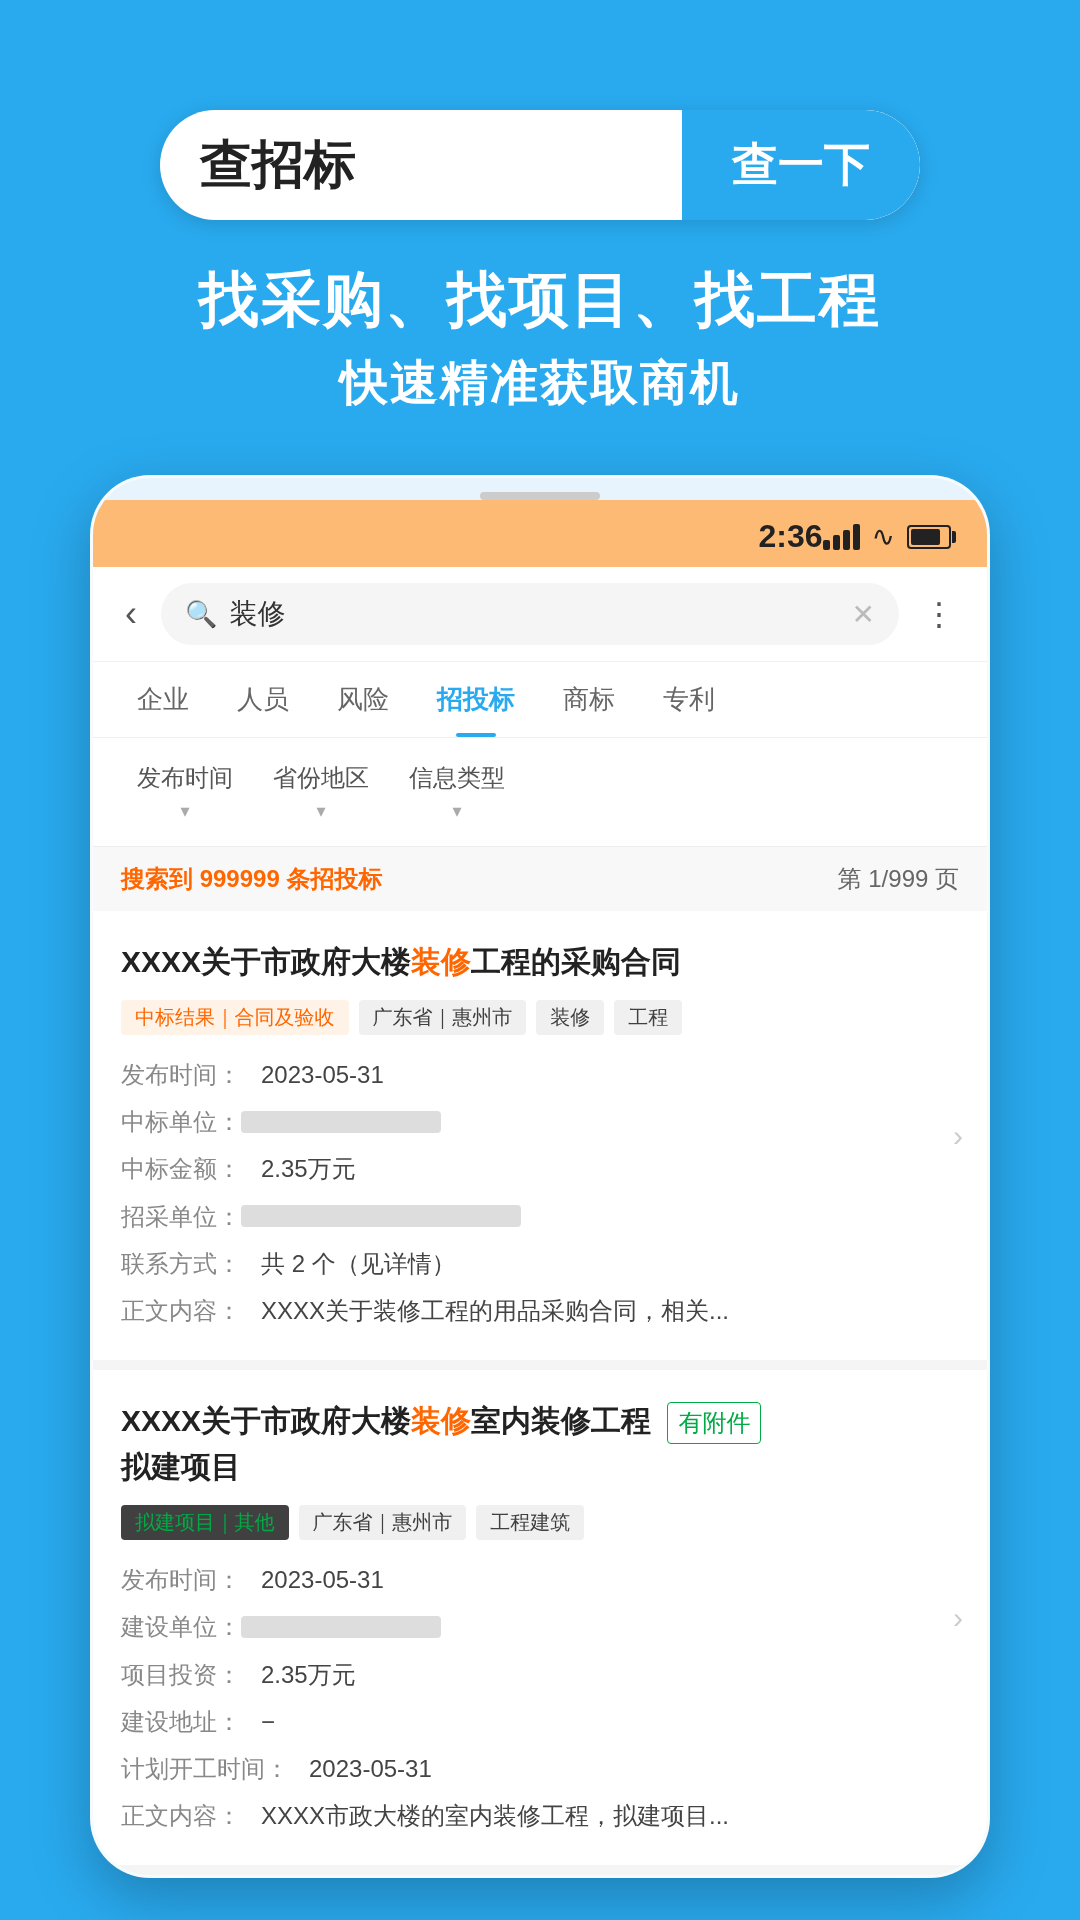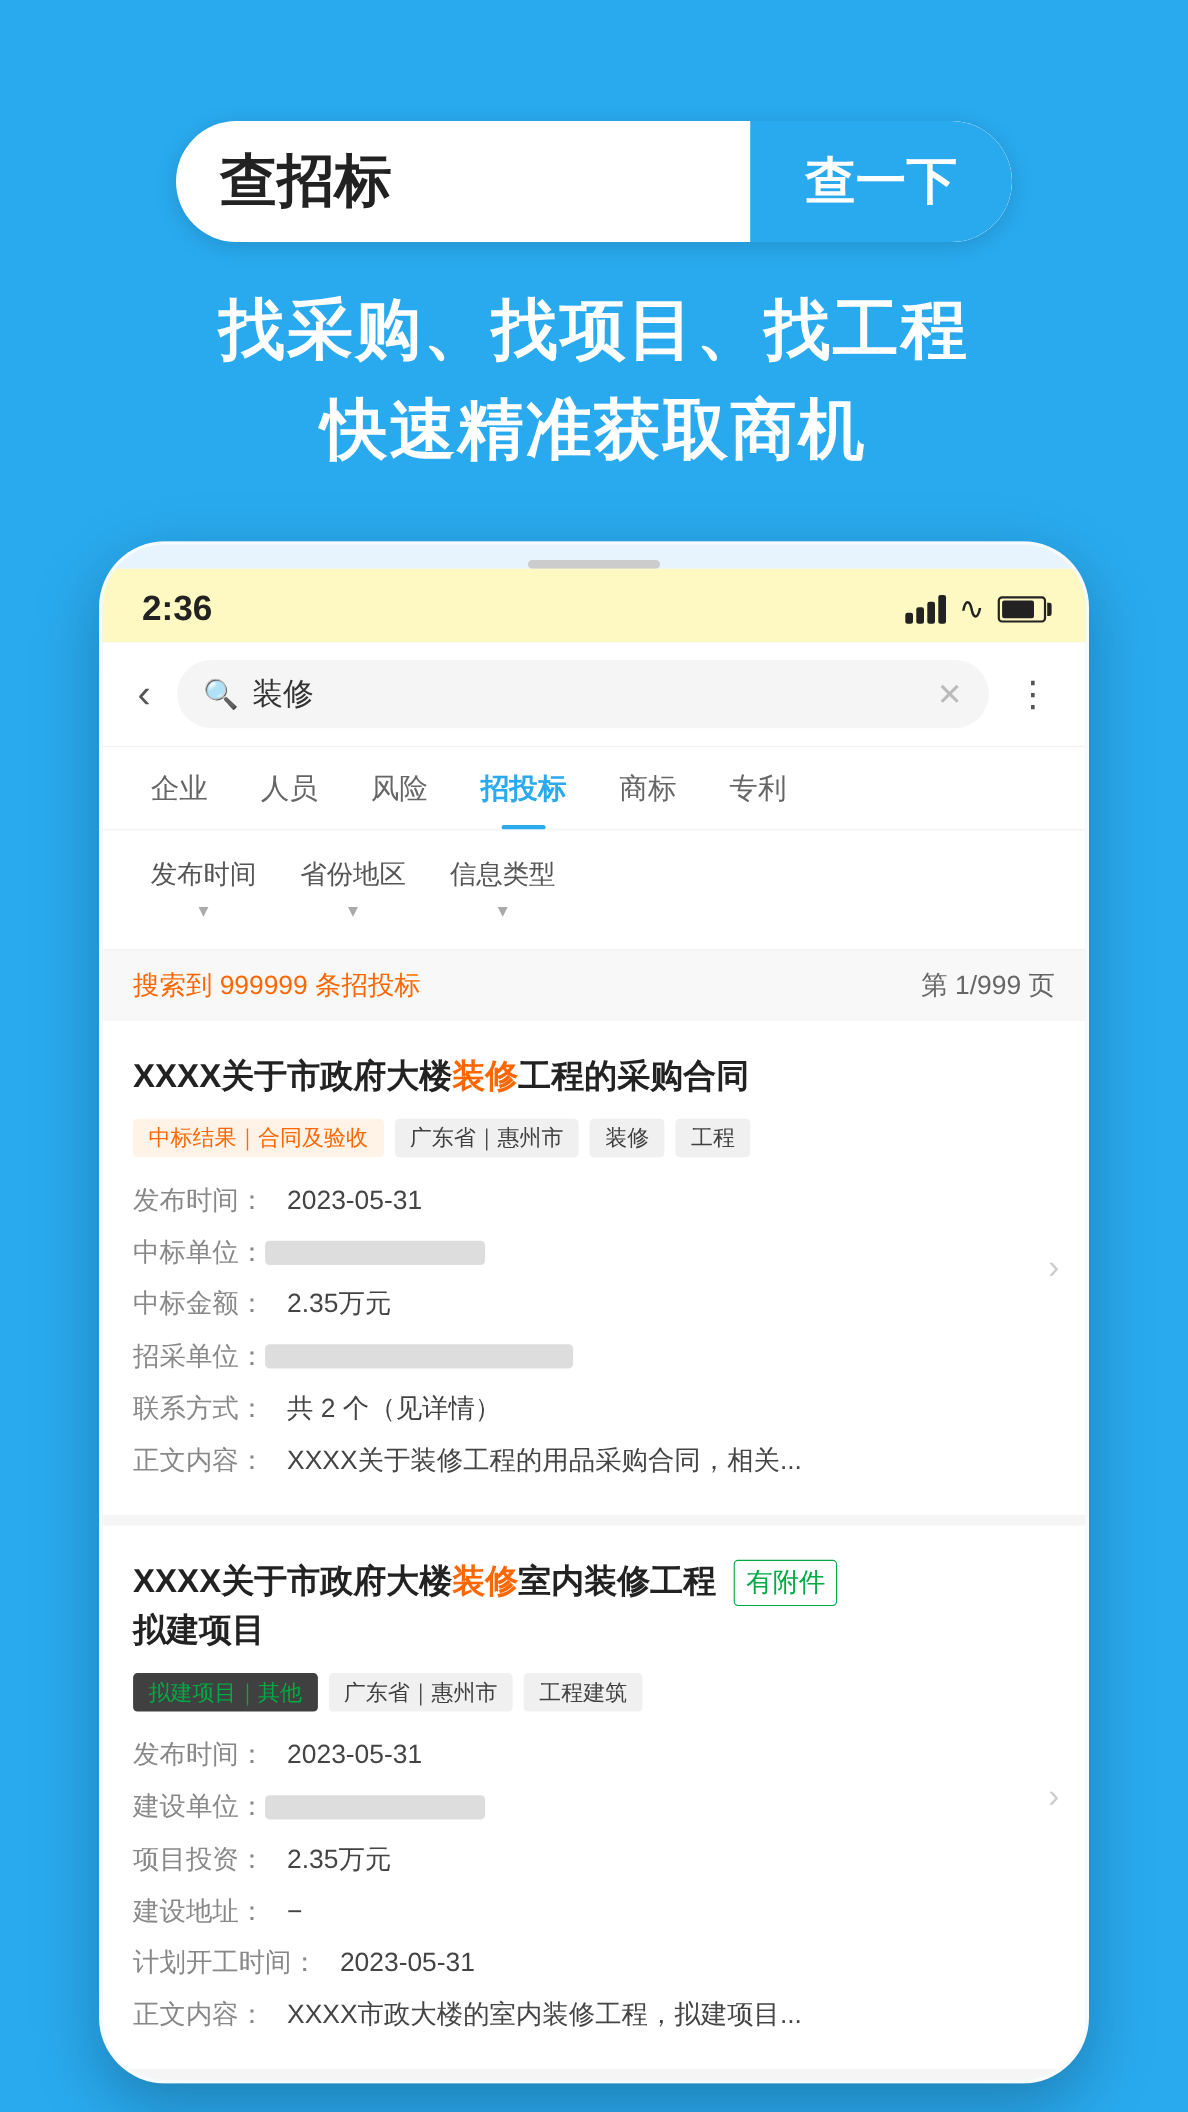--- a/index.html
+++ b/index.html
@@ -60,21 +60,21 @@
       color: white;
       margin-bottom: 60px;
     }
     .tagline-line1 {
       font-size: 60px;
       font-weight: bold;
       letter-spacing: 2px;
       margin-bottom: 10px;
     }
     .tagline-line2 {
-      font-size: 60px;
+      font-size: 48px;
       font-weight: bold;
       letter-spacing: 2px;
     }
 
     
     .phone-container {
       display: flex;
       justify-content: center;
       padding: 0 60px;
     }
@@ -90,23 +90,23 @@
       background: white;
       height: 8px;
       width: 120px;
       margin: 14px auto 0;
       border-radius: 4px;
       background: #ccc;
     }
 
     
     .status-bar {
-      background: #fef9c3;
-      display: flex;
-      justify-content: space-between;
+      background: #fdba74;
+      display: flex;
+      justify-content: flex-end;
       align-items: center;
       padding: 18px 36px 12px;
     }
     .status-time {
       font-size: 32px;
       font-weight: 600;
       color: #222;
     }
     .status-icons {
       display: flex;
@@ -260,21 +260,21 @@
       justify-content: space-between;
       align-items: center;
       padding: 16px 28px;
     }
     .results-count {
       font-size: 24px;
       color: #666;
     }
     .results-count span {
       color: #ff6600;
-      font-weight: normal;
+      font-weight: bold;
     }
     .results-page {
       font-size: 24px;
       color: #666;
     }
 
     
     .result-card {
       background: white;
       padding: 28px 28px 24px;

